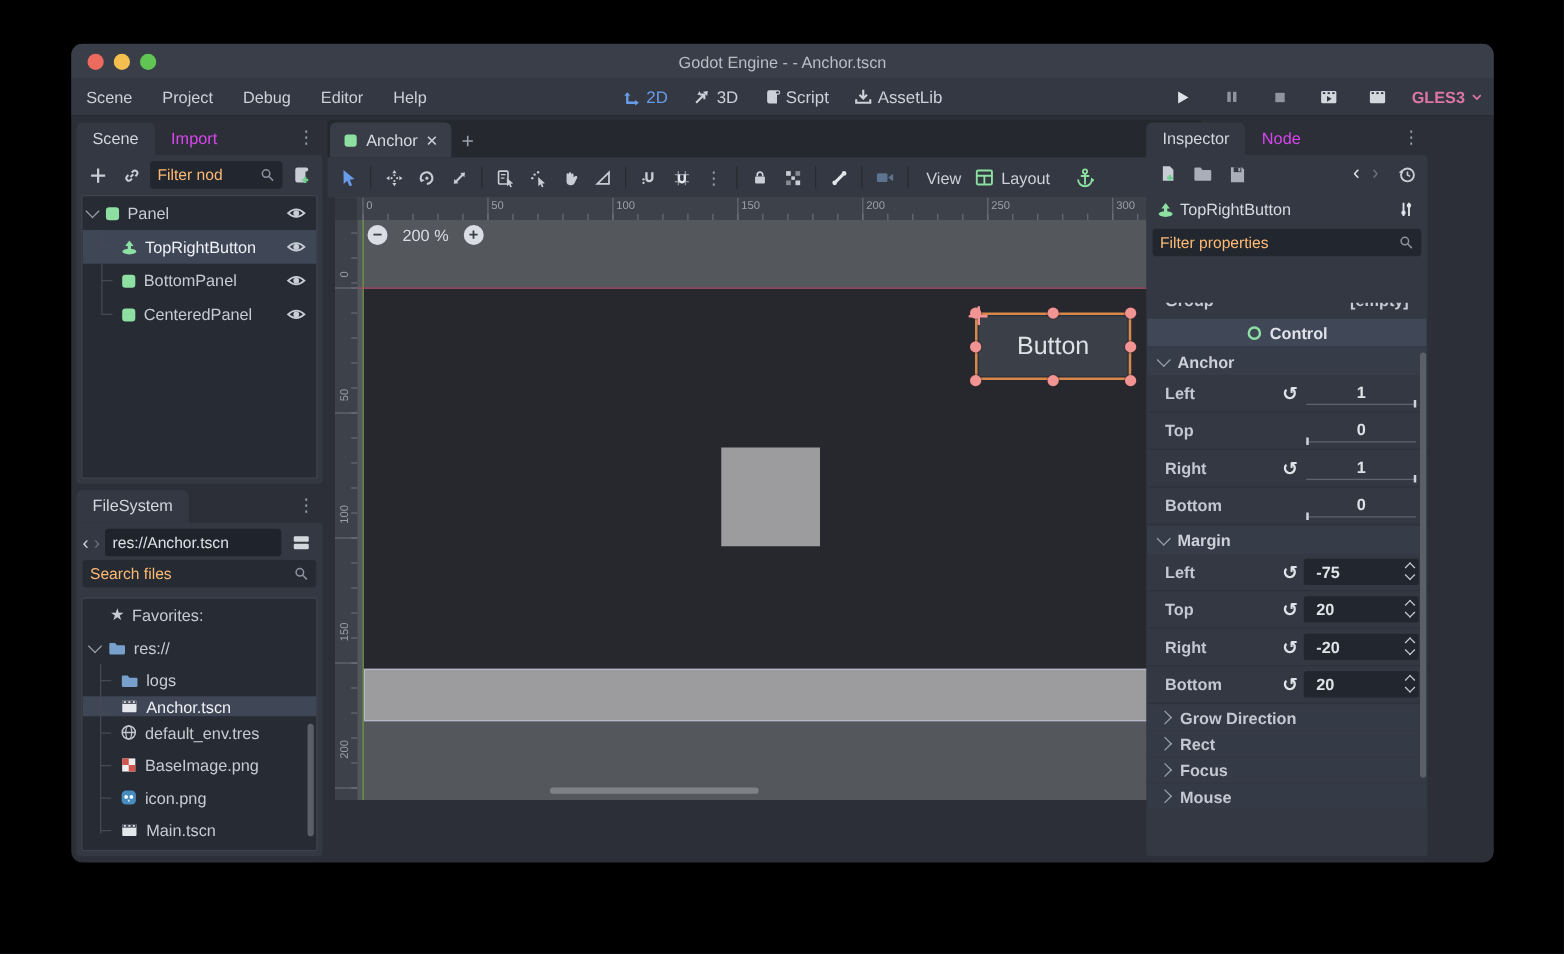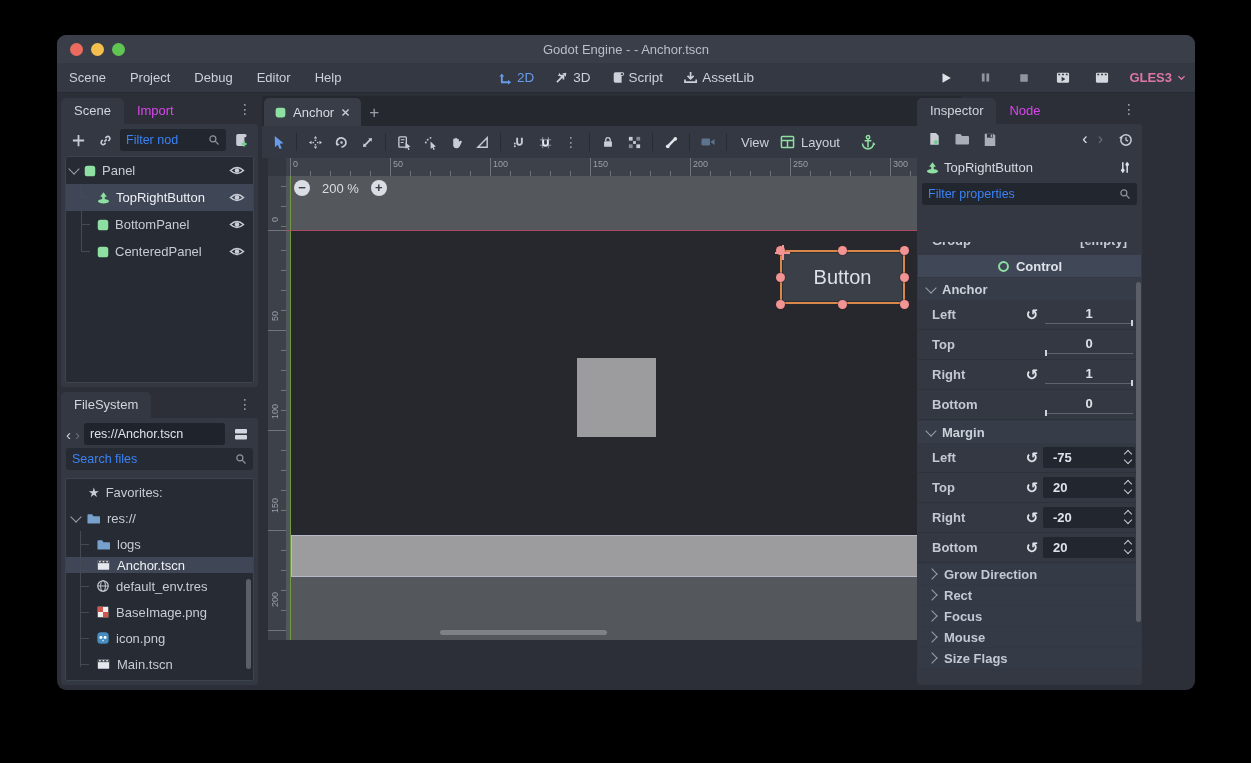--- a/index.html
+++ b/index.html
@@ -24,21 +24,21 @@
   .driver{display:flex;align-items:center;gap:4px;color:#dd76a4;font-weight:bold;font-size:13px;}
   svg{display:block;}
   
   .tabstrip{height:28px;display:flex;align-items:flex-end;position:relative;}
   .tab{height:26px;line-height:26px;padding:0 13px;font-size:13px;border-radius:5px 5px 0 0;color:#d946ef;}
   .tab.active{background:#333842;color:#d2d6dd;}
   .dots{position:absolute;right:6px;top:5px;color:#9aa0ab;font-size:14px;letter-spacing:0;}
   .panel-body{background:#333842;border-radius:0 3px 3px 3px;position:absolute;left:0;right:0;bottom:0;}
   .ibtn{width:24px;height:24px;display:flex;align-items:center;justify-content:center;flex:0 0 auto;border-radius:3px;}
   .input{background:#22262e;border-radius:3px;display:flex;align-items:center;height:22px;padding:0 6px;color:#6e московs747f;}
-  .ph{color:#3b82f6;font-size:12.5px;flex:1;white-space:nowrap;overflow:hidden;}
+  .ph{color:#fdba74;font-size:12.5px;flex:1;white-space:nowrap;overflow:hidden;}
   .treebox{position:absolute;background:#272b33;border:1px solid #3e434d;border-radius:2px;overflow:hidden;}
   .trow{height:27px;display:flex;align-items:center;padding:0 4px;position:relative;font-size:13px;color:#c7ccd4;}
   .trow.sel{background:#3f4656;}
   .guide{position:absolute;left:15px;top:0;bottom:0;width:1px;background:#454a55;}
   .hguide{position:absolute;left:15px;top:13px;width:9px;height:1px;background:#454a55;}
   .chev{width:7px;height:7px;border-right:1.5px solid #9ba1ab;border-bottom:1.5px solid #9ba1ab;display:inline-block;flex:0 0 auto;}
   .chev.down{transform:rotate(45deg);margin-top:-3px;}
   .chev.right{transform:rotate(-45deg);}
   .grow{flex:1;}
   .vsep{width:1px;height:18px;background:#272b32;margin:0 4px;flex:0 0 auto;}
@@ -821,23 +821,19 @@
             <span>Rect</span>
           </div>
         <div class="csec">
             <span class="chev right"></span>
             <span>Focus</span>
           </div>
         <div class="csec">
             <span class="chev right"></span>
             <span>Mouse</span>
           </div>
-        <div class="csec">
-            <span class="chev right"></span>
-            <span>Size Flags</span>
-          </div>
 
       </div>
       <div class="insp-thumb"></div>
     </div>
   </div>
 
 </div>
 
 </body></html>

